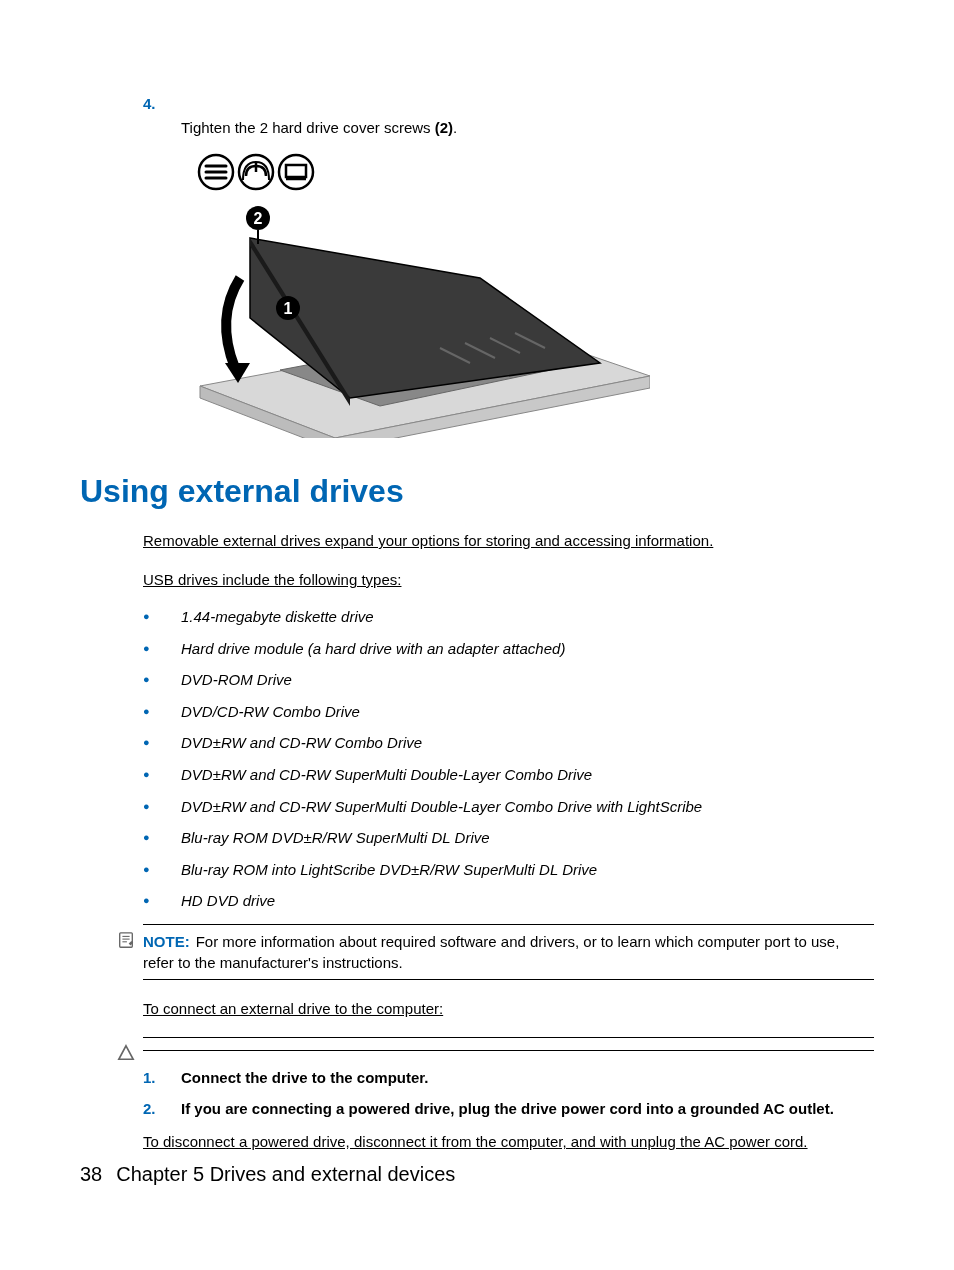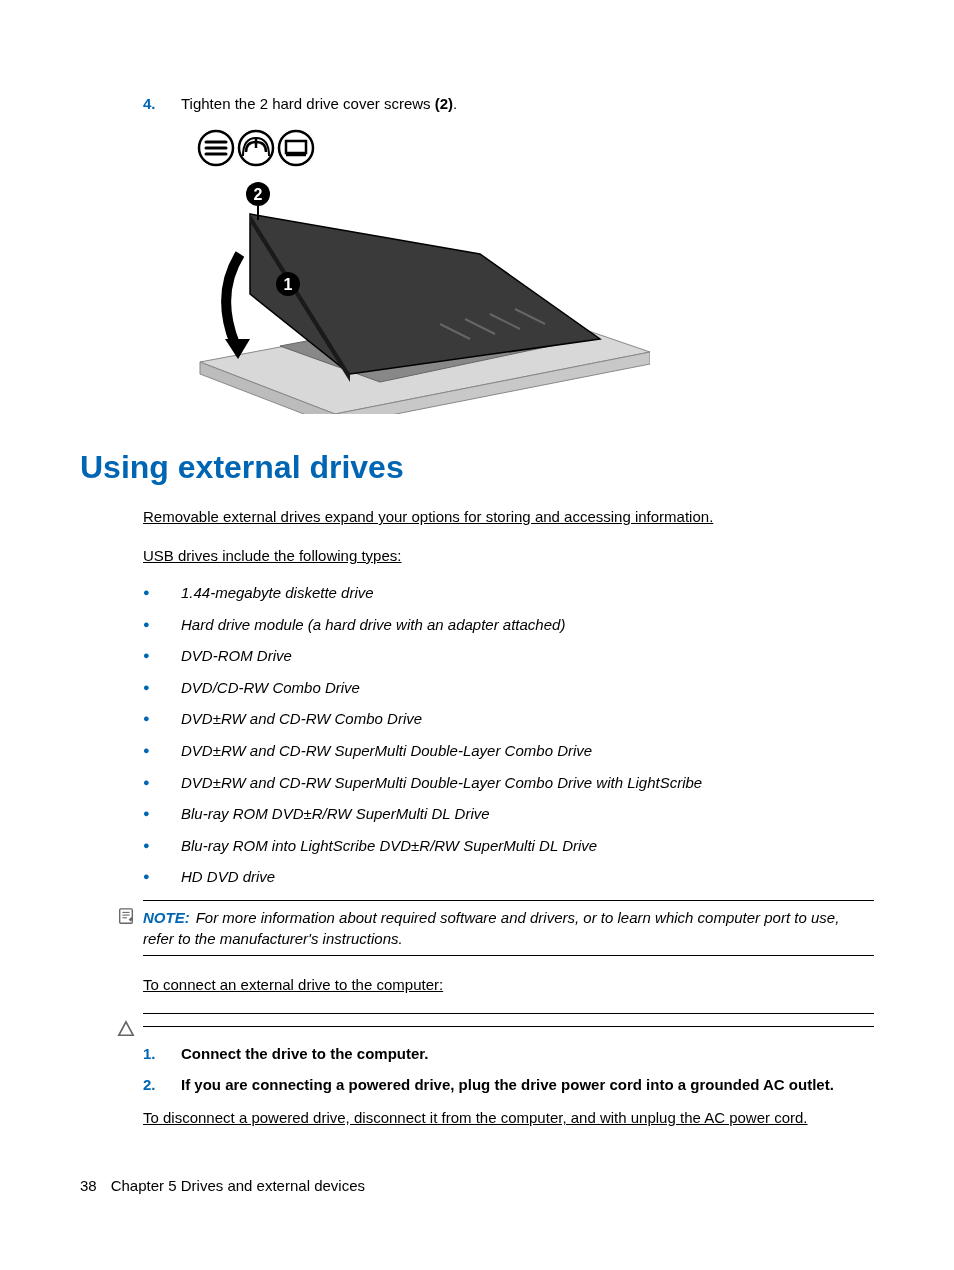--- a/index.html
+++ b/index.html
@@ -23,20 +23,21 @@
       margin-bottom: 12px;
     }
     .step-num {
       color: #0066b3;
       font-weight: bold;
       width: 38px;
       flex-shrink: 0;
     }
     .step-text {
       flex: 1;
+      margin-top: 24px;
     }
     .step-text .bold {
       font-weight: bold;
     }
     .diagram {
       margin-left: 100px;
       margin-top: 12px;
       margin-bottom: 32px;
     }
     .section-heading {
@@ -89,21 +90,20 @@
       width: 18px;
       height: 18px;
     }
     .callout-label {
       color: #0066b3;
       font-weight: bold;
       margin-right: 6px;
     }
     .callout-content {
       flex: 1;
-      font-style: italic;
     }
     .ol-list {
       margin-left: 63px;
       margin-bottom: 14px;
     }
     .ol-item {
       display: flex;
       margin-bottom: 14px;
     }
     .ol-num {
@@ -111,23 +111,23 @@
       font-weight: bold;
       width: 38px;
       flex-shrink: 0;
     }
     .ol-text {
       flex: 1;
       font-weight: bold;
     }
     .footer {
       position: absolute;
-      bottom: 76px;
+      bottom: 84px;
       left: 80px;
-      font-size: 15px;
+      font-size: 20px;
     }
     .footer .page-num {
       margin-right: 14px;
     }
   </style>
 </head>
 <body>
 
 <div class="step-item">
   <div class="step-num">4.</div>

